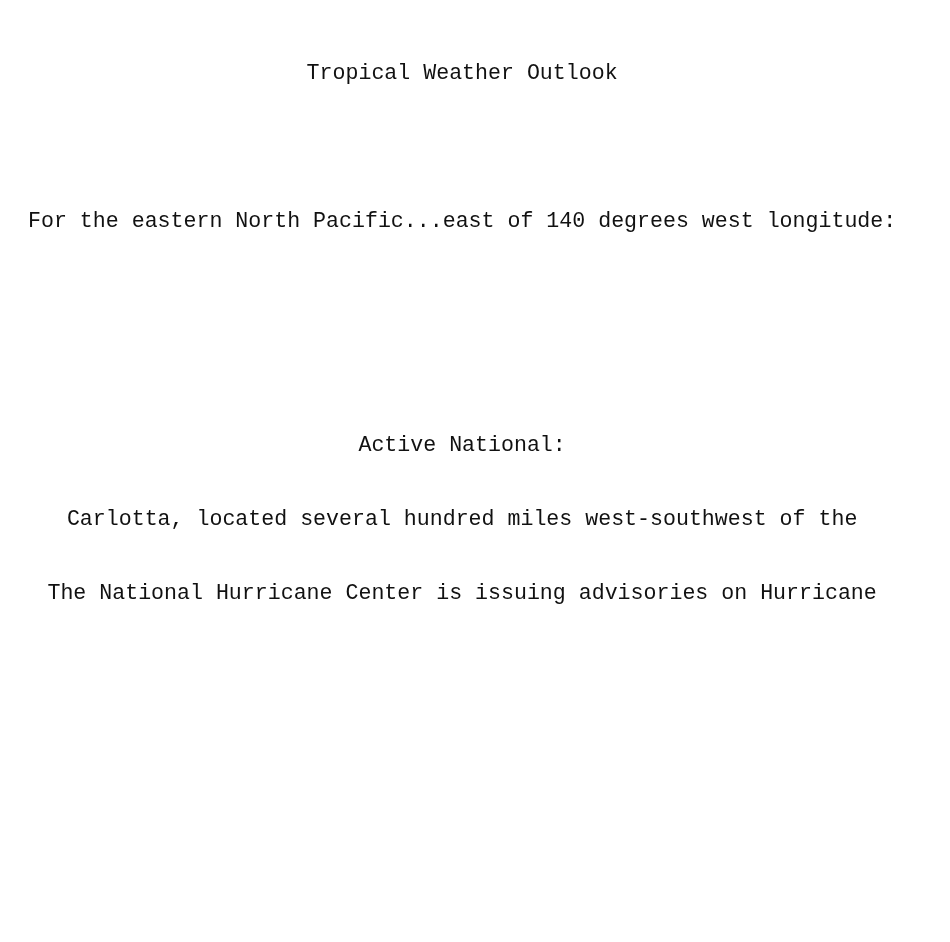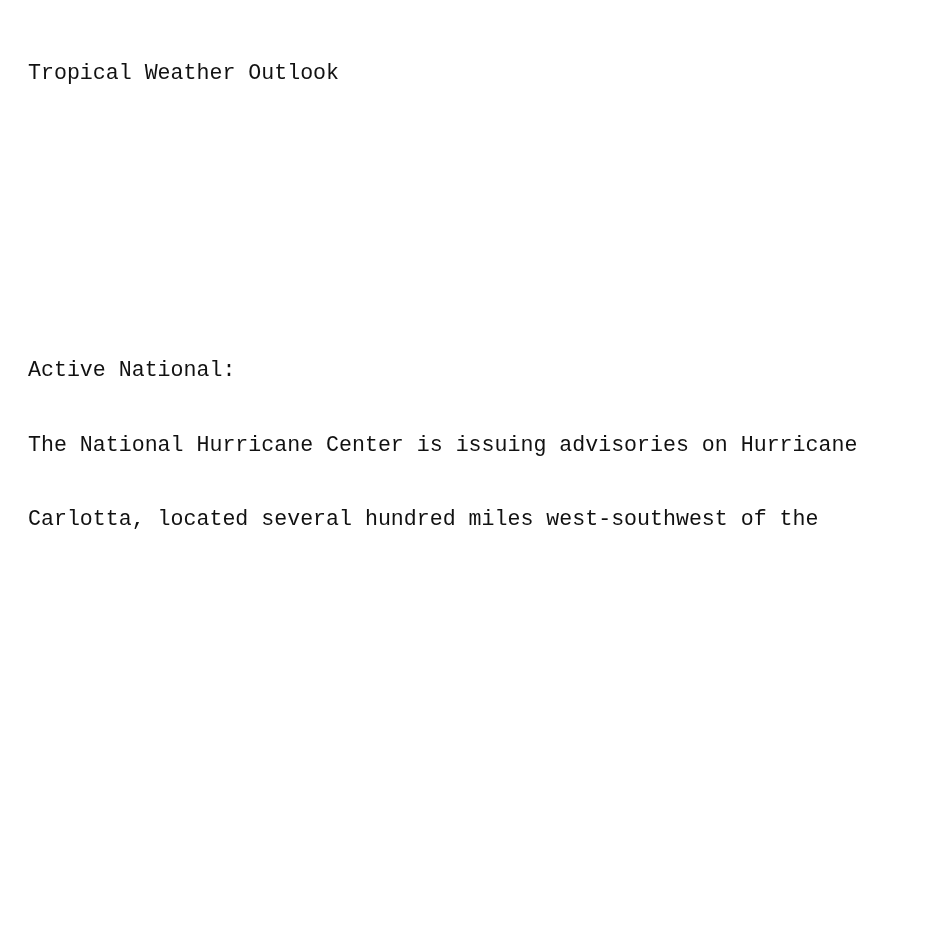--- a/index.html
+++ b/index.html
@@ -20,34 +20,36 @@
       margin: 0;
       font-family: "Liberation Mono", "DejaVu Sans Mono", monospace;
       font-size: 21.6px;
       line-height: 24.8px;
       color: #111111;
       white-space: pre;
     }
     .line {
       display: block;
       height: 24.8px;
+      text-align: center;
     }
   </style>
 </head>
 <body>
 
 <div class="doc">
   <span class="line">Tropical Weather Outlook</span>
   <span class="line"></span>
+  <span class="line">For the eastern North Pacific...east of 140 degrees west longitude:</span>
   <span class="line"></span>
 
   <div>
     <span class="line">Active National:</span>
+    <span class="line">Carlotta, located several hundred miles west-southwest of the</span>
     <span class="line">The National Hurricane Center is issuing advisories on Hurricane</span>
-    <span class="line">Carlotta, located several hundred miles west-southwest of the</span>
   </div>
   <span class="line"></span>
 
   
   
 
   
   
   
 

